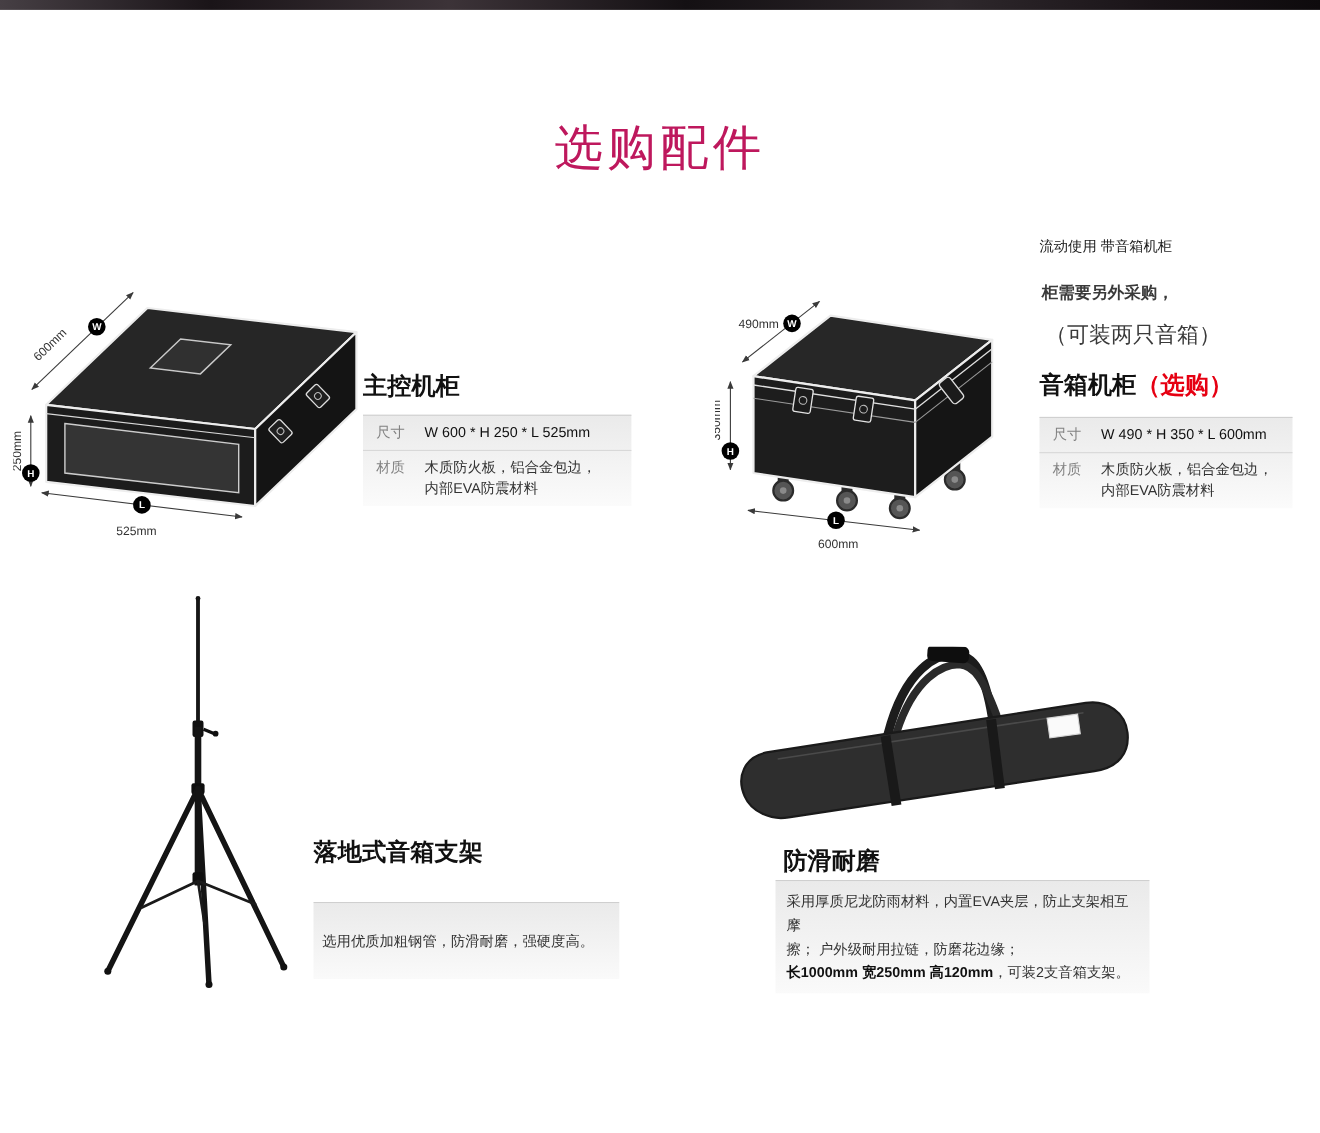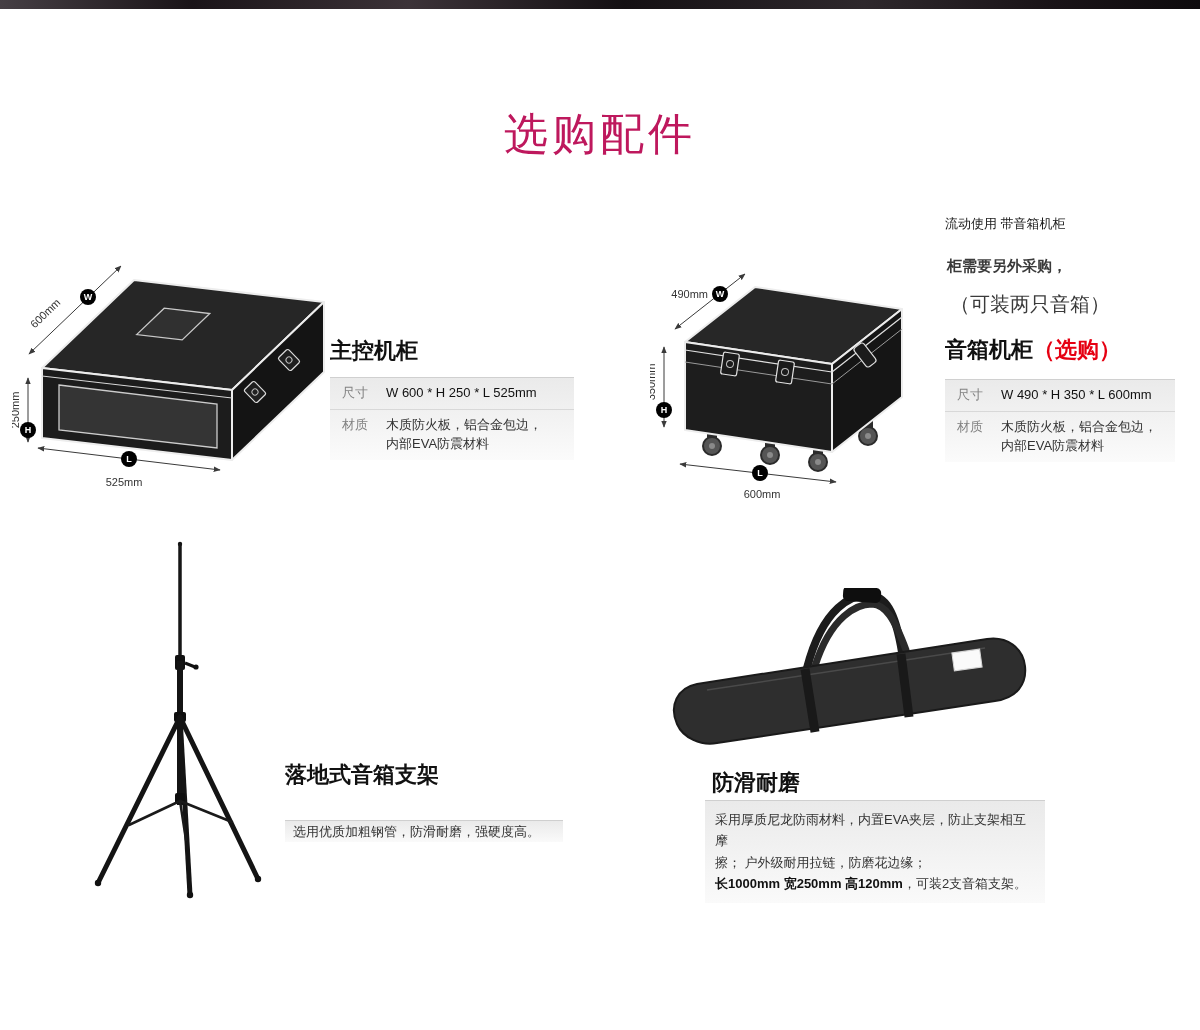--- a/index.html
+++ b/index.html
@@ -37,21 +37,21 @@
   .spec-label { width:44px; flex-shrink:0; color:#828282; }
   .spec-value { color:#333; line-height:1.45; white-space:pre-line; }
   .spec-value.strong { color:#111; font-weight:normal; }
 
   .spk-heading { position:absolute; left:945px; top:215px; font-size:13px; color:#1a1a1a; }
   .spk-note1 { position:absolute; left:947px; top:257px; font-size:15px; color:#3a3a3a;font-weight:bold; }
   .spk-note2 { position:absolute; left:950px; top:291px; font-size:20px; color:#3a3a3a; }
 
   .desc-box { position:absolute; background:linear-gradient(180deg,#eaeaea 0%,#fafafa 100%);
     border-top:1px solid #cfcfcf; font-size:13px; color:#333; line-height:1.65; white-space:pre-line; }
-  .desc-stand { left:285px; top:820px; width:278px; padding:0 8px; }
+  .desc-stand { left:285px; top:820px; width:278px; padding:24px 8px; }
   .desc-bag   { left:705px; top:800px; width:340px; padding:8px 10px; }
   .desc-bold { font-weight:bold; color:#111;margin-top:31px; }
 </style>
 </head>
 <body>
 
 <div class="page">
 
   <div class="top-strip"></div>
 

